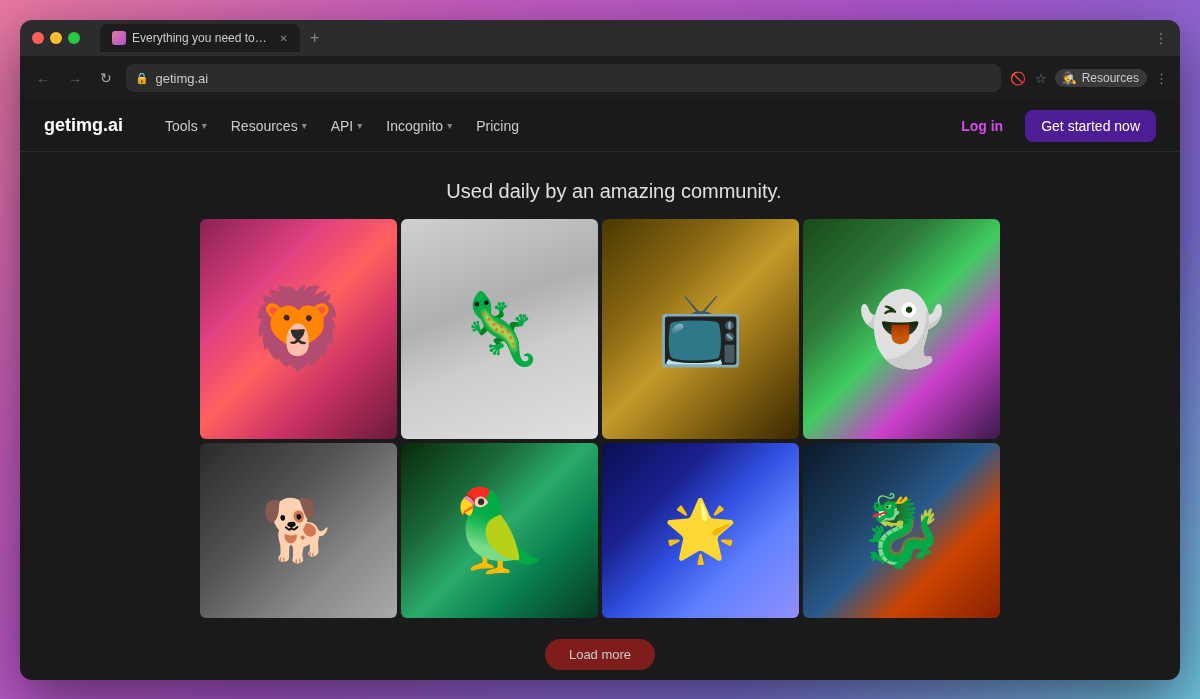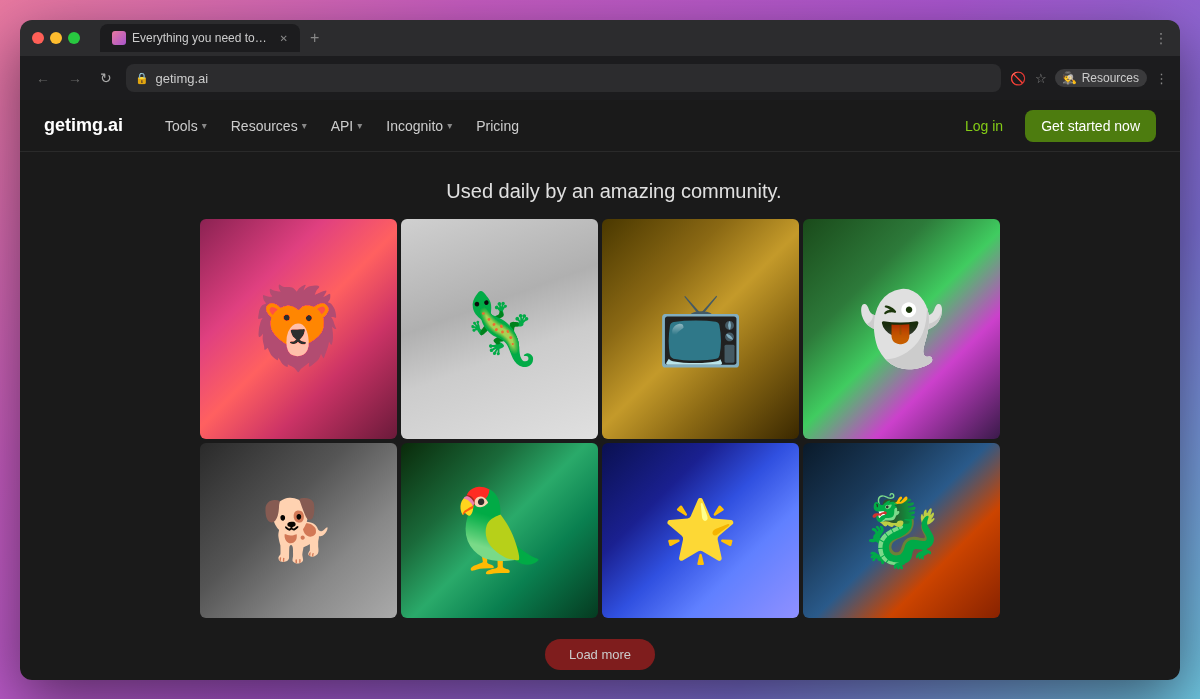--- a/index.html
+++ b/index.html
@@ -213,28 +213,29 @@
       color: #888;
     }
 
     .nav-actions {
       display: flex;
       gap: 10px;
       align-items: center;
     }
 
     .btn-login {
-      color: #84cc16;
+      color: #d946ef;
       font-size: 14px;
       cursor: pointer;
       padding: 6px 12px;
+      font-weight: bold;
     }
 
     .btn-get-started {
-      background: #4d7c0f;
+      background: #4c1d95;
       color: #fff;
       font-size: 14px;
       padding: 8px 16px;
       border-radius: 8px;
       cursor: pointer;
       border: none;
       font-weight: 500;
     }
 
     

